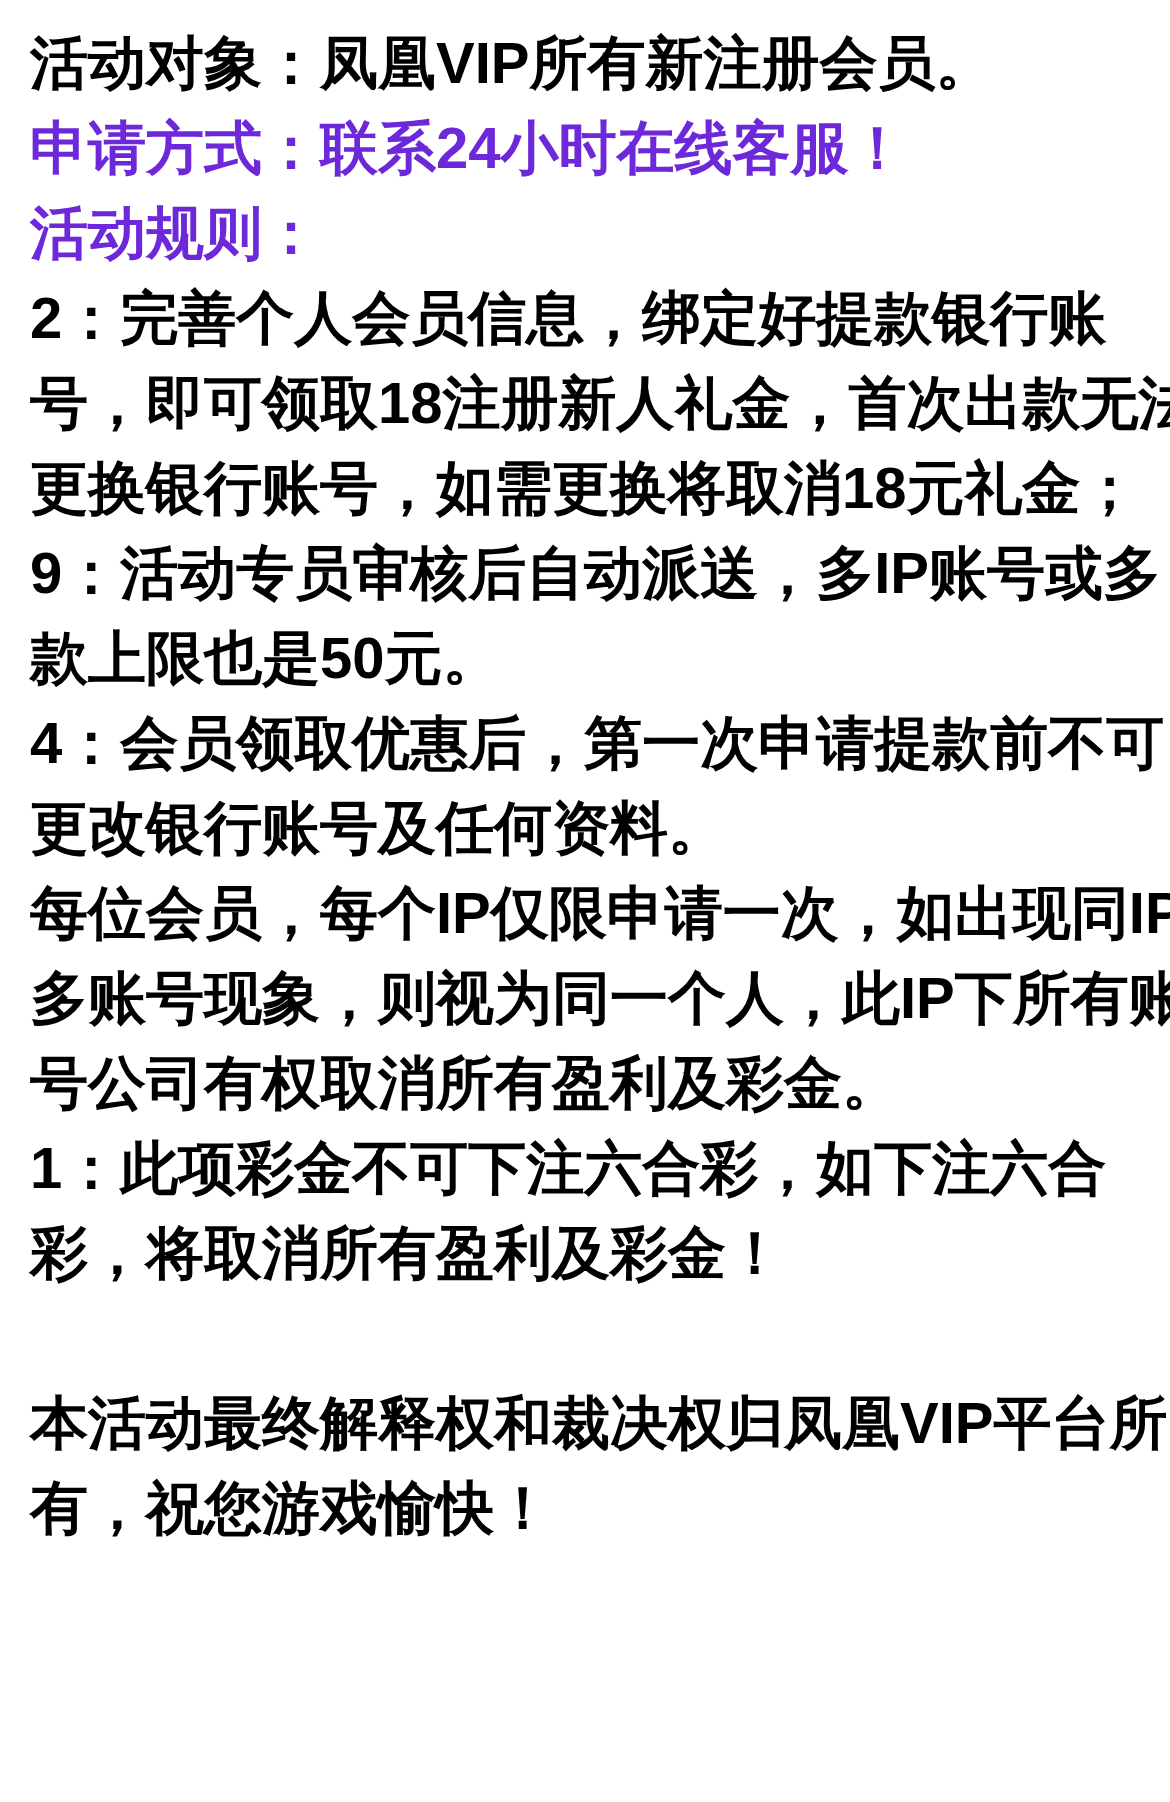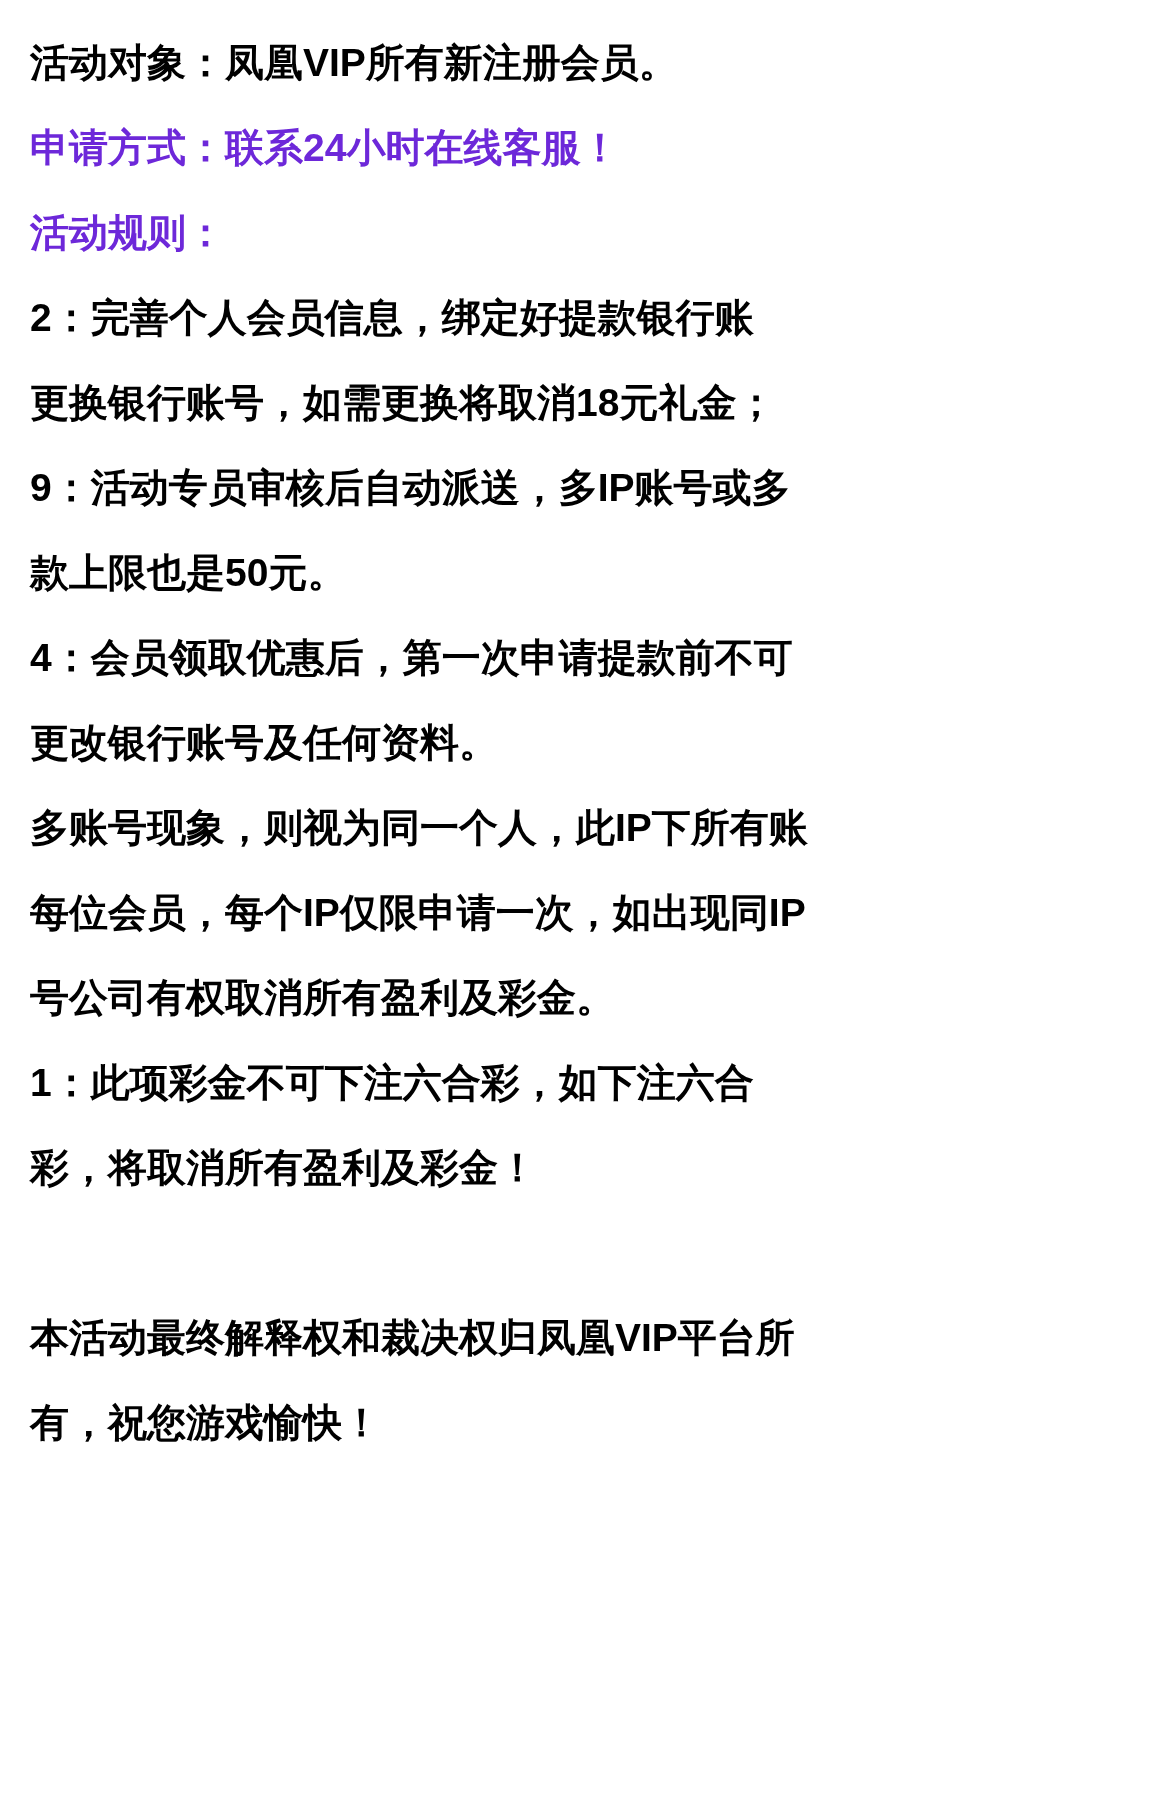--- a/index.html
+++ b/index.html
@@ -14,47 +14,48 @@
     font-family: "Liberation Sans", sans-serif;
   }
   .doc {
     box-sizing: border-box;
     width: 1170px;
     padding: 20px 28px 0 30px;
   }
   .line {
     height: 85px;
     line-height: 85px;
-    font-size: 39px;
+    font-size: 58px;
     font-weight: 700;
     color: #000000;
     white-space: nowrap;
     letter-spacing: 0px;
   }
   .line.red {
     color: #6d28d9;
   }
   .spacer {
     height: 85px;
   }
 </style>
 </head>
 <body>
 
 <div class="doc">
   <div class="line">活动对象：凤凰VIP所有新注册会员。</div>
   <div class="line red">申请方式：联系24小时在线客服！</div>
   <div class="line red">活动规则：</div>
   <div class="line">2：完善个人会员信息，绑定好提款银行账</div>
+  <div class="line">号，即可领取18注册新人礼金，首次出款无法</div>
   <div class="line">更换银行账号，如需更换将取消18元礼金；</div>
   <div class="line">9：活动专员审核后自动派送，多IP账号或多</div>
   <div class="line">款上限也是50元。</div>
   <div class="line">4：会员领取优惠后，第一次申请提款前不可</div>
   <div class="line">更改银行账号及任何资料。</div>
+  <div class="line">每位会员，每个IP仅限申请一次，如出现同IP</div>
   <div class="line">多账号现象，则视为同一个人，此IP下所有账</div>
-  <div class="line">每位会员，每个IP仅限申请一次，如出现同IP</div>
   <div class="line">号公司有权取消所有盈利及彩金。</div>
   <div class="line">1：此项彩金不可下注六合彩，如下注六合</div>
   <div class="line">彩，将取消所有盈利及彩金！</div>
   <div class="spacer"></div>
   <div class="line">本活动最终解释权和裁决权归凤凰VIP平台所</div>
   <div class="line">有，祝您游戏愉快！</div>
 </div>
 
 </body></html>

